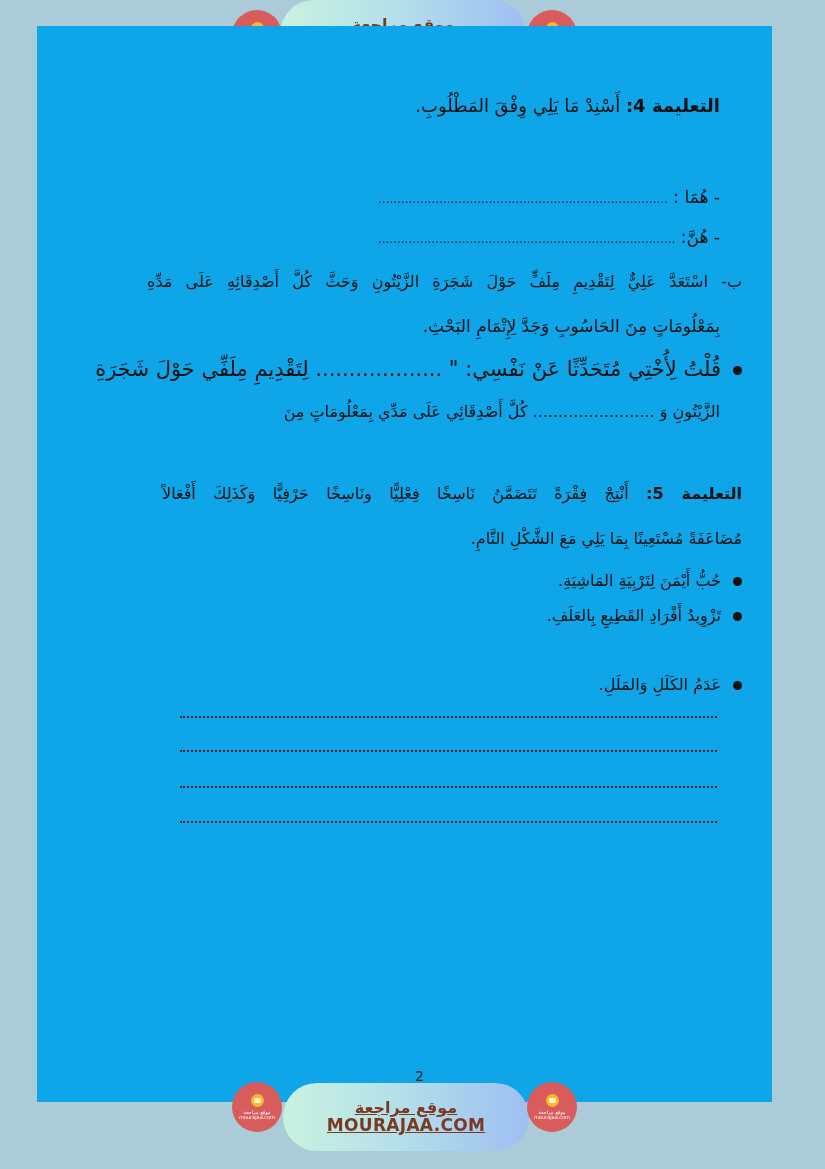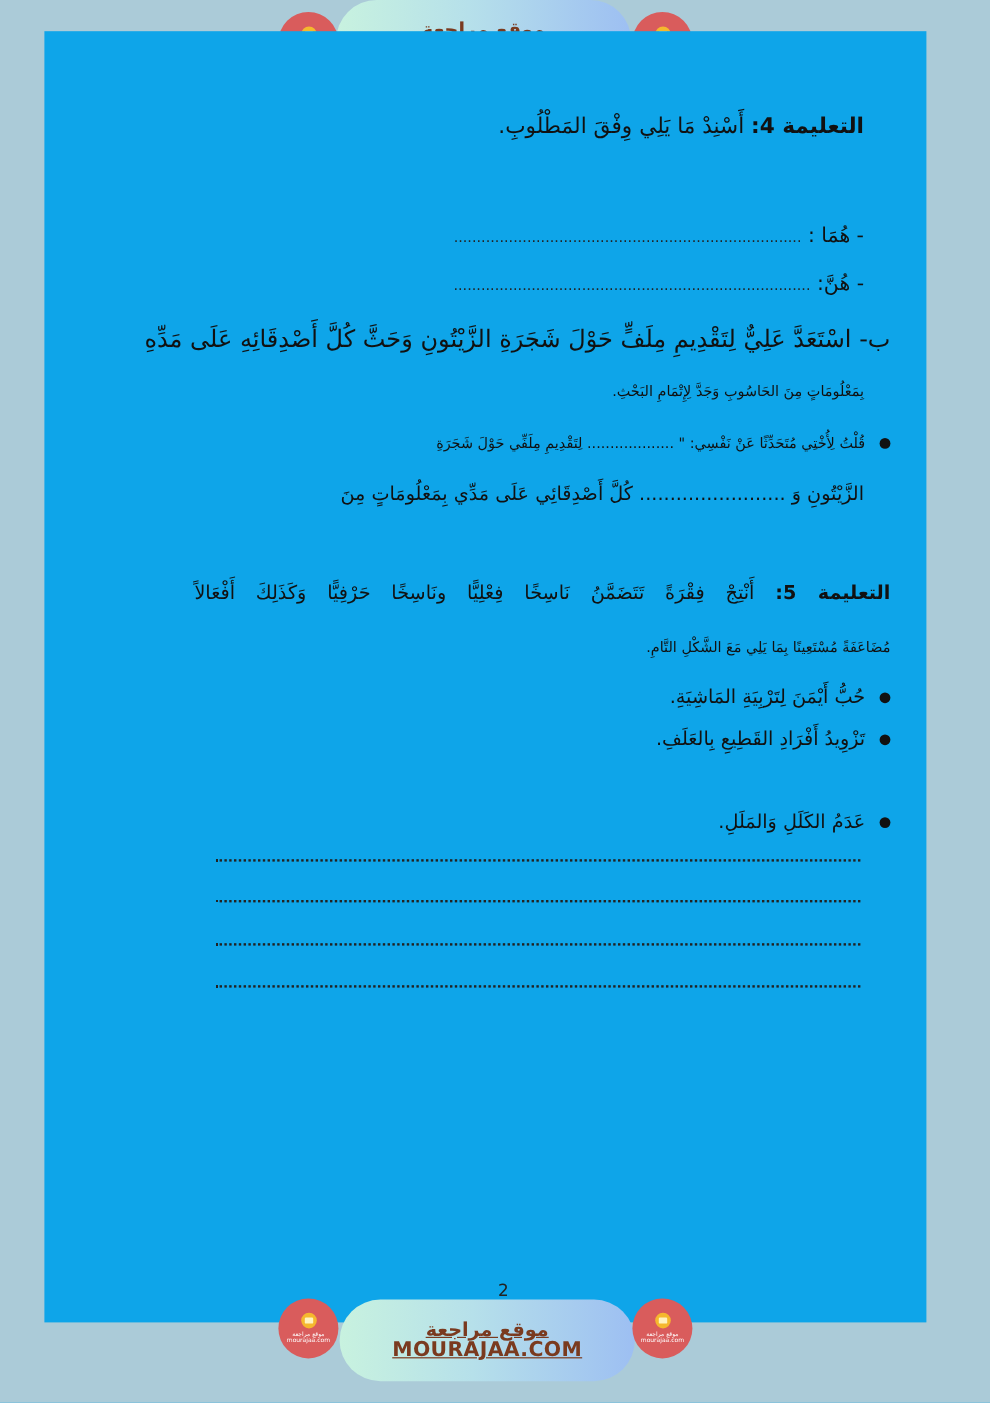--- a/index.html
+++ b/index.html
@@ -87,33 +87,33 @@
 
     <div class="line" style="top:158px; right:52px;">
       <span>- هُمَا :</span>
       <span class="dots" style="font-size:12px;">............................................................................</span>
     </div>
     <div class="line" style="top:198px; right:52px;">
       <span>- هُنَّ:</span>
       <span class="dots" style="font-size:12px;">..............................................................................</span>
     </div>
 
-    <div class="line wide" style="top:243px; left:110px; right:30px; font-size:20px;">ب-   اسْتَعَدَّ عَلِيٌّ لِتَقْدِيمِ مِلَفٍّ حَوْلَ شَجَرَةِ الزَّيْتُونِ وَحَثَّ كُلَّ أَصْدِقَائِهِ عَلَى مَدِّهِ</div>
-    <div class="line" style="top:287px; right:52px; font-size:12px;">بِمَعْلُومَاتٍ مِنَ الحَاسُوبِ وَجَدَّ لِإِتْمَامِ البَحْثِ.</div>
+    <div class="line wide" style="top:243px; left:110px; right:30px; font-size:16px;">ب-   اسْتَعَدَّ عَلِيٌّ لِتَقْدِيمِ مِلَفٍّ حَوْلَ شَجَرَةِ الزَّيْتُونِ وَحَثَّ كُلَّ أَصْدِقَائِهِ عَلَى مَدِّهِ</div>
+    <div class="line" style="top:287px; right:52px; font-size:17px;">بِمَعْلُومَاتٍ مِنَ الحَاسُوبِ وَجَدَّ لِإِتْمَامِ البَحْثِ.</div>
 
-    <div class="line" style="top:330px; right:30px; font-size:12px;">
+    <div class="line" style="top:330px; right:30px; font-size:21px;">
       <span class="bullet"></span><span>قُلْتُ لِأُخْتِي مُتَحَدِّثًا عَنْ نَفْسِي: " ................... لِتَقْدِيمِ مِلَفِّي حَوْلَ شَجَرَةِ</span>
     </div>
     <div class="line" style="top:373px; right:52px; font-size:16px;">الزَّيْتُونِ وَ ........................ كُلَّ أَصْدِقَائِي عَلَى مَدِّي بِمَعْلُومَاتٍ مِنَ</div>
 
     <div class="line wide" style="top:455px; left:125px; right:30px; font-size:16px;">
       <span class="heading-label">التعليمة 5:</span>
       <span>أَنْتِجْ فِقْرَةً تَتَضَمَّنُ نَاسِخًا فِعْلِيًّا ونَاسِخًا حَرْفِيًّا وَكَذَلِكَ أَفْعَالاً</span>
     </div>
-    <div class="line" style="top:500px; right:30px; font-size:12px;">مُضَاعَفَةً مُسْتَعِينًا بِمَا يَلِي مَعَ الشَّكْلِ التَّامِ.</div>
+    <div class="line" style="top:500px; right:30px; font-size:16px;">مُضَاعَفَةً مُسْتَعِينًا بِمَا يَلِي مَعَ الشَّكْلِ التَّامِ.</div>
 
     <div class="line" style="top:542px; right:30px; font-size:16px;">
       <span class="bullet"></span><span>حُبُّ أَيْمَنَ لِتَرْبِيَةِ المَاشِيَةِ.</span>
     </div>
     <div class="line" style="top:577px; right:30px; font-size:16px;">
       <span class="bullet"></span><span>تَزْوِيدُ أَفْرَادِ القَطِيعِ بِالعَلَفِ.</span>
     </div>
     <div class="line" style="top:646px; right:30px; font-size:16px;">
       <span class="bullet"></span><span>عَدَمُ الكَلَلِ وَالمَلَلِ.</span>
     </div>

